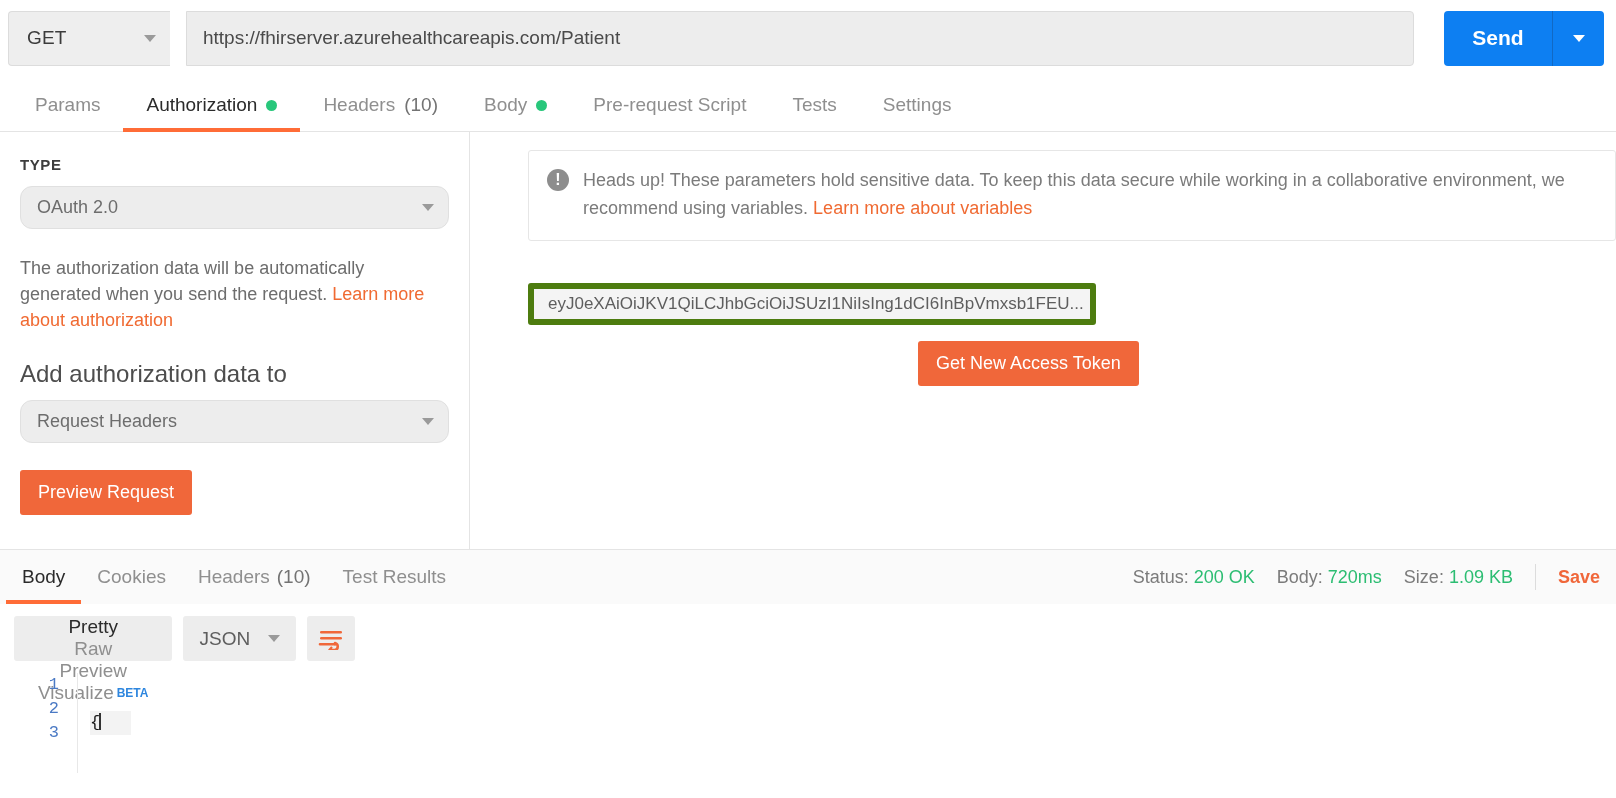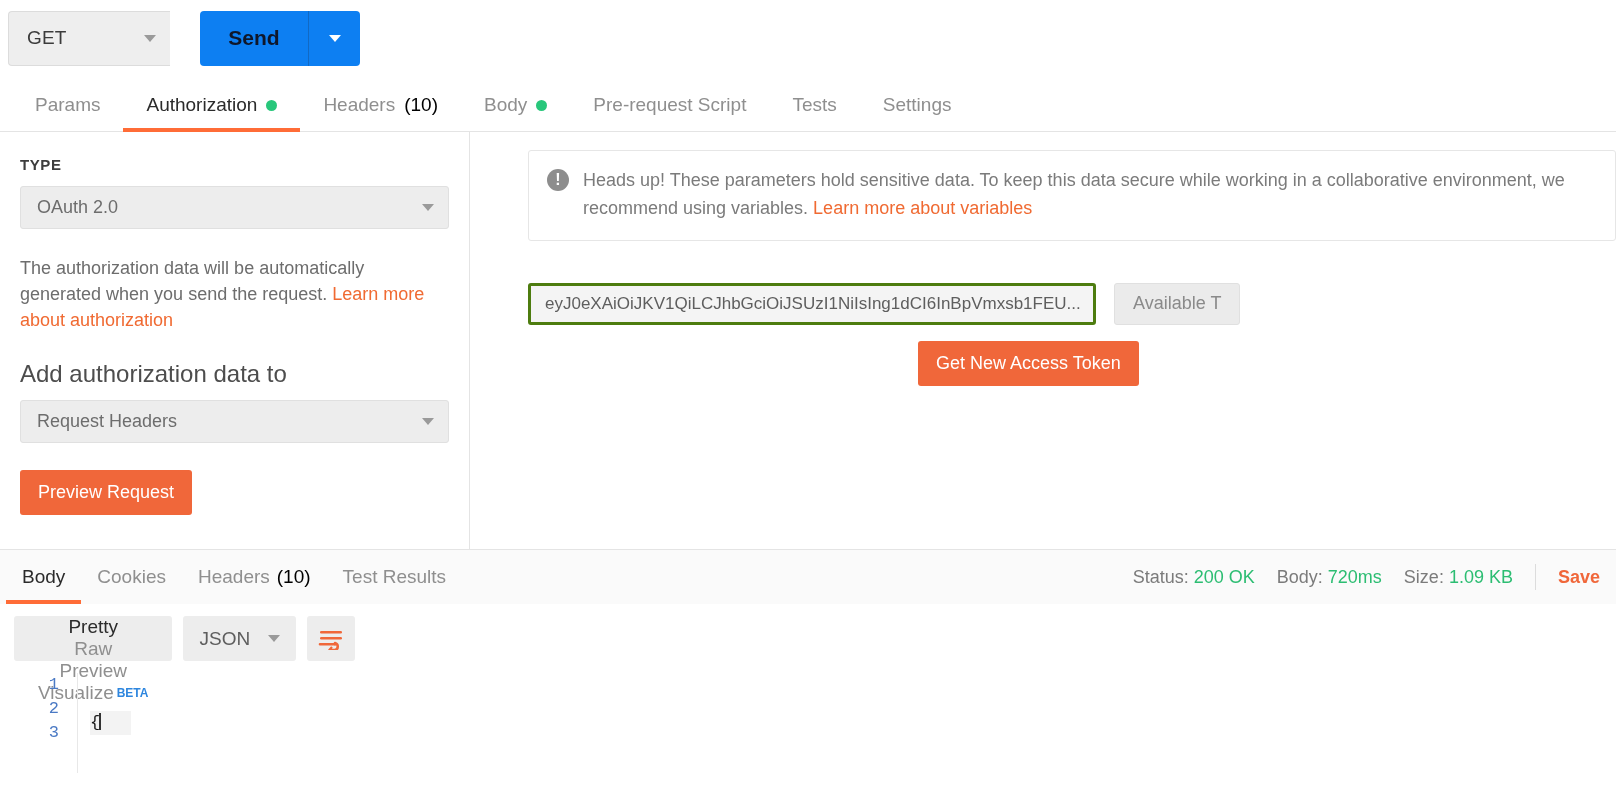--- a/index.html
+++ b/index.html
@@ -44,21 +44,21 @@
     border: 1px solid #dcdcdc;
     border-radius: 0 4px 4px 0;
     display: flex; align-items: center;
     padding: 0 16px;
     font-size: 19px; color: #4a4a4a;
     overflow: hidden; white-space: nowrap;
   }
   .send-group { display: flex; margin-left: 14px; }
   .send-btn {
     background: #0d7ff2;
-    color: #0f172a;
+    color: #ffffff;
     height: 55px;
     min-width: 108px;
     display: flex; align-items: center; justify-content: center;
     font-size: 21px; font-weight: bold;
     border-radius: 4px 0 0 4px;
     cursor: pointer;
     padding: 0 22px;
   }
   .send-caret {
     background: #0d7ff2;
@@ -87,38 +87,38 @@
     display: flex; align-items: center; gap: 9px;
   }
   .rtab.active { color: #2b2b2b; }
   .rtab.active::after {
     content: "";
     position: absolute;
     left: 0; right: 0; bottom: -1px;
     height: 4px; background: #ff6c37;
   }
   .dot { width: 11px; height: 11px; border-radius: 50%; background: #28c77b; display:inline-block; }
-  .count { color: #000000; }
+  .count { color: #737373; }
 
   
   .auth-wrap { display: flex; height: 417px; gap: 40px; }
   .auth-left {
     width: 470px;
     border-right: 1px solid #e4e4e4;
     padding: 24px 20px 0 20px;
   }
   .type-label {
     font-size: 15px; font-weight: bold; color: #3d3d3d;
     letter-spacing: .6px; margin-bottom: 13px;
   }
   .dropdown {
     height: 43px;
     background: #ededed;
     border: 1px solid #e0e0e0;
-    border-radius: 3px;
+    border-radius: 12px;
     display: flex; align-items: center; justify-content: space-between;
     padding: 0 14px 0 16px;
     font-size: 18px; color: #6d6d6d;
     cursor: pointer;
   }
   .helper {
     margin-top: 26px;
     font-size: 18px; line-height: 1.45;
     color: #6d6d6d;
   }
@@ -159,21 +159,21 @@
   .notice-text { font-size: 18px; color: #7b7b7b; line-height: 1.55; }
 
   .token-row {
     display: flex; align-items: center;
     margin-top: 42px;
   }
   .token-label { width: 374px; font-size: 18px; color: #4d4d4d; padding-left: 16px; }
   .token-field {
     width: 568px; height: 42px;
     background: #f4f4f4;
-    border: 3px solid #4d7c0f;
+    border: 6px solid #4d7c0f;
     border-radius: 3px;
     display: flex; align-items: center;
     padding: 0 14px;
     font-size: 17px; color: #5e5e5e;
     white-space: nowrap; overflow: hidden;
   }
   .avail-btn {
     margin-left: 18px;
     height: 42px;
     background: #ebebeb;
@@ -290,20 +290,21 @@
   }
 </style>
 </head>
 <body>
 
 <div class="urlbar">
   <div class="method-select">
     <span class="m-label">GET</span>
     <span class="caret"></span>
   </div>
+  <div class="url-input">https://fhirserver.azurehealthcareapis.com/Patient</div>
   <div class="send-group">
     <div class="send-btn">Send</div>
     <div class="send-caret">
       <span class="caret"></span>
     </div>
   </div>
 </div>
 
 <div class="req-tabs">
   <div class="rtab">
@@ -357,21 +358,20 @@
   <div class="auth-right">
     <div class="notice">
       <div class="exclaim">!</div>
       <div class="notice-text">
         <span>Heads up! These parameters hold sensitive data. To keep this data secure while working in a collaborative environment, we recommend using variables. </span><span class="link">Learn more about variables</span>
       </div>
     </div>
 
     <div class="token-row">
       <div class="token-field">eyJ0eXAiOiJKV1QiLCJhbGciOiJSUzI1NiIsIng1dCI6InBpVmxsb1FEU...</div>
-      <div class="avail-btn">Available T</div>
     </div>
 
     <div class="get-token-wrap">
       <div class="btn-orange" style="margin-top:0;">Get New Access Token</div>
     </div>
   </div>
 </div>
 
 <div class="resp-meta">
   <div class="resp-tabs">

